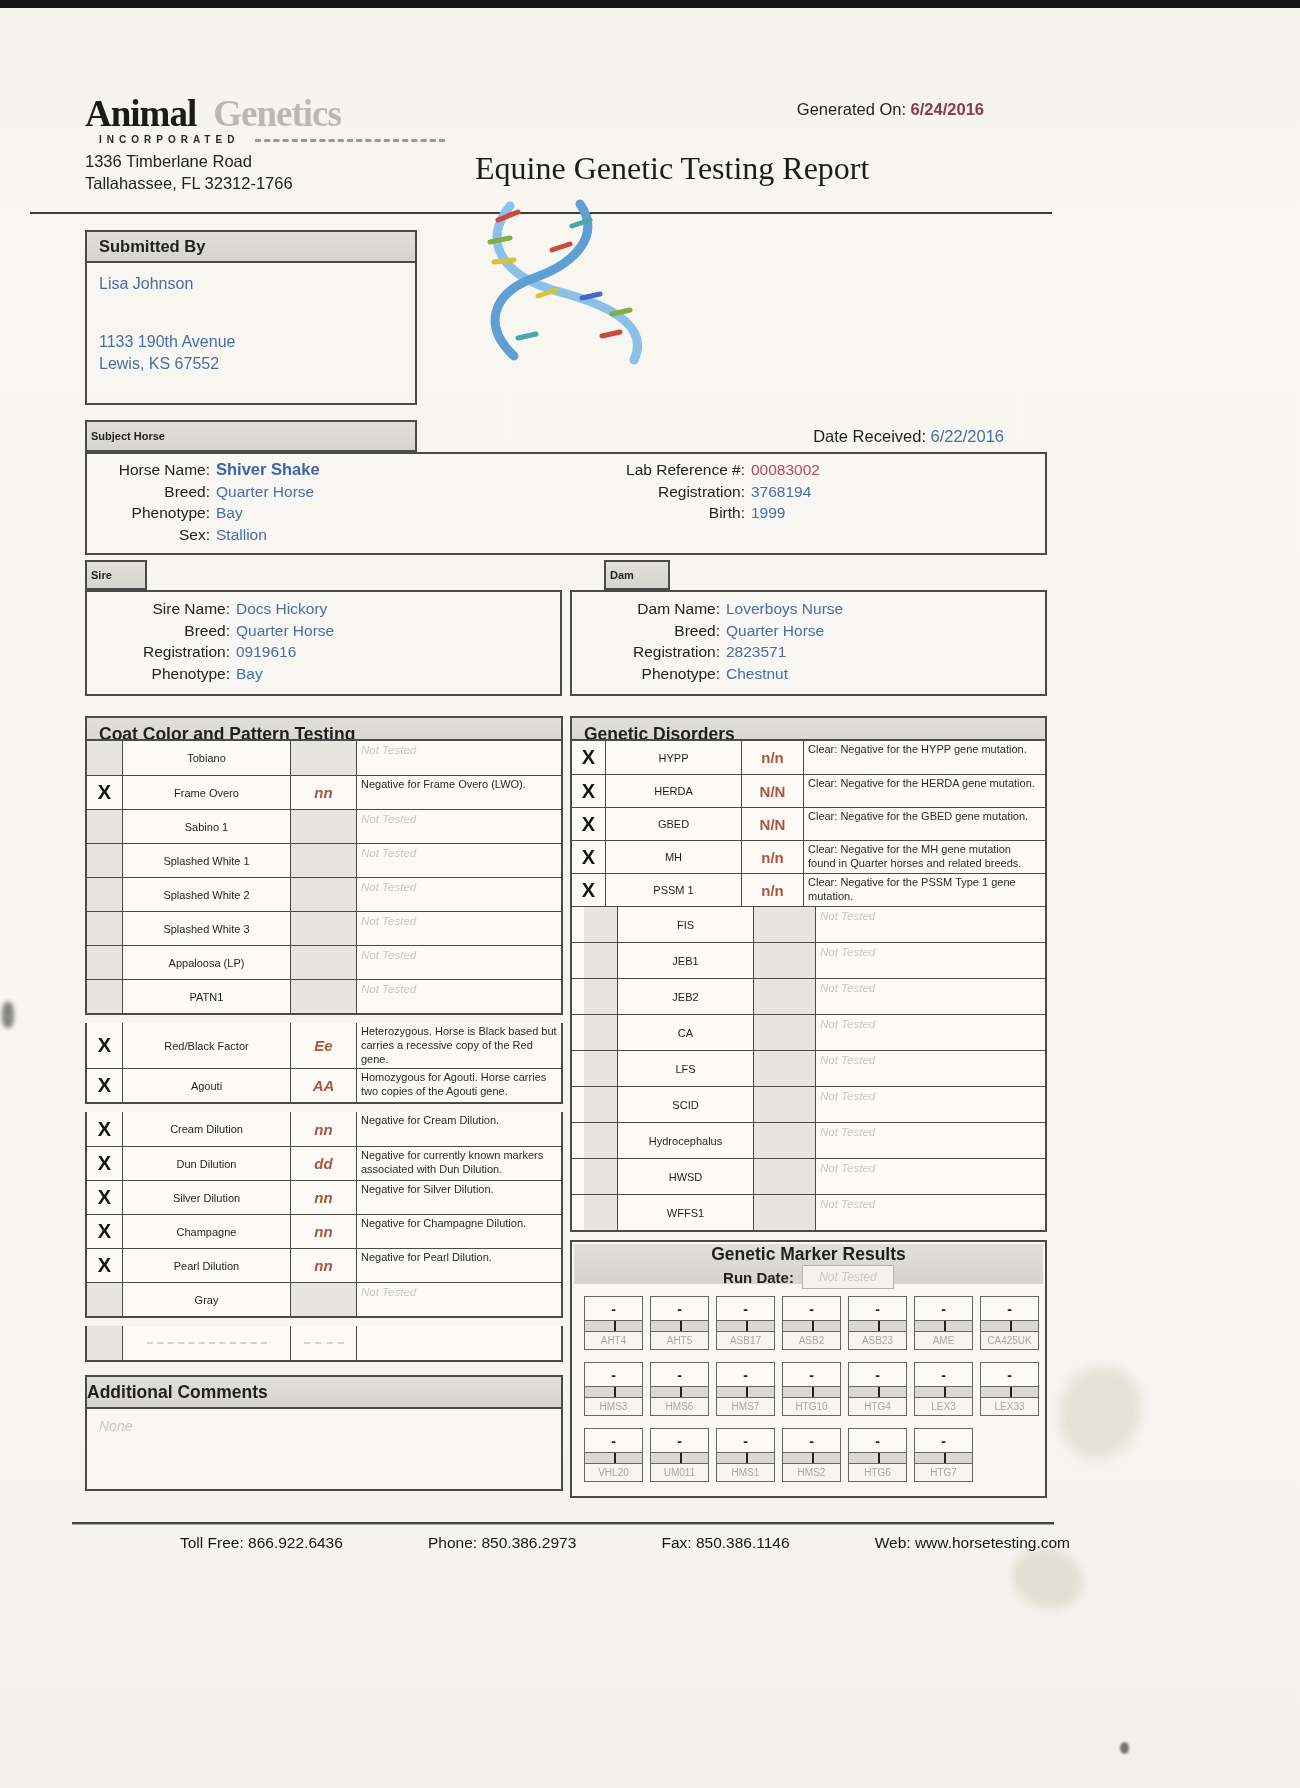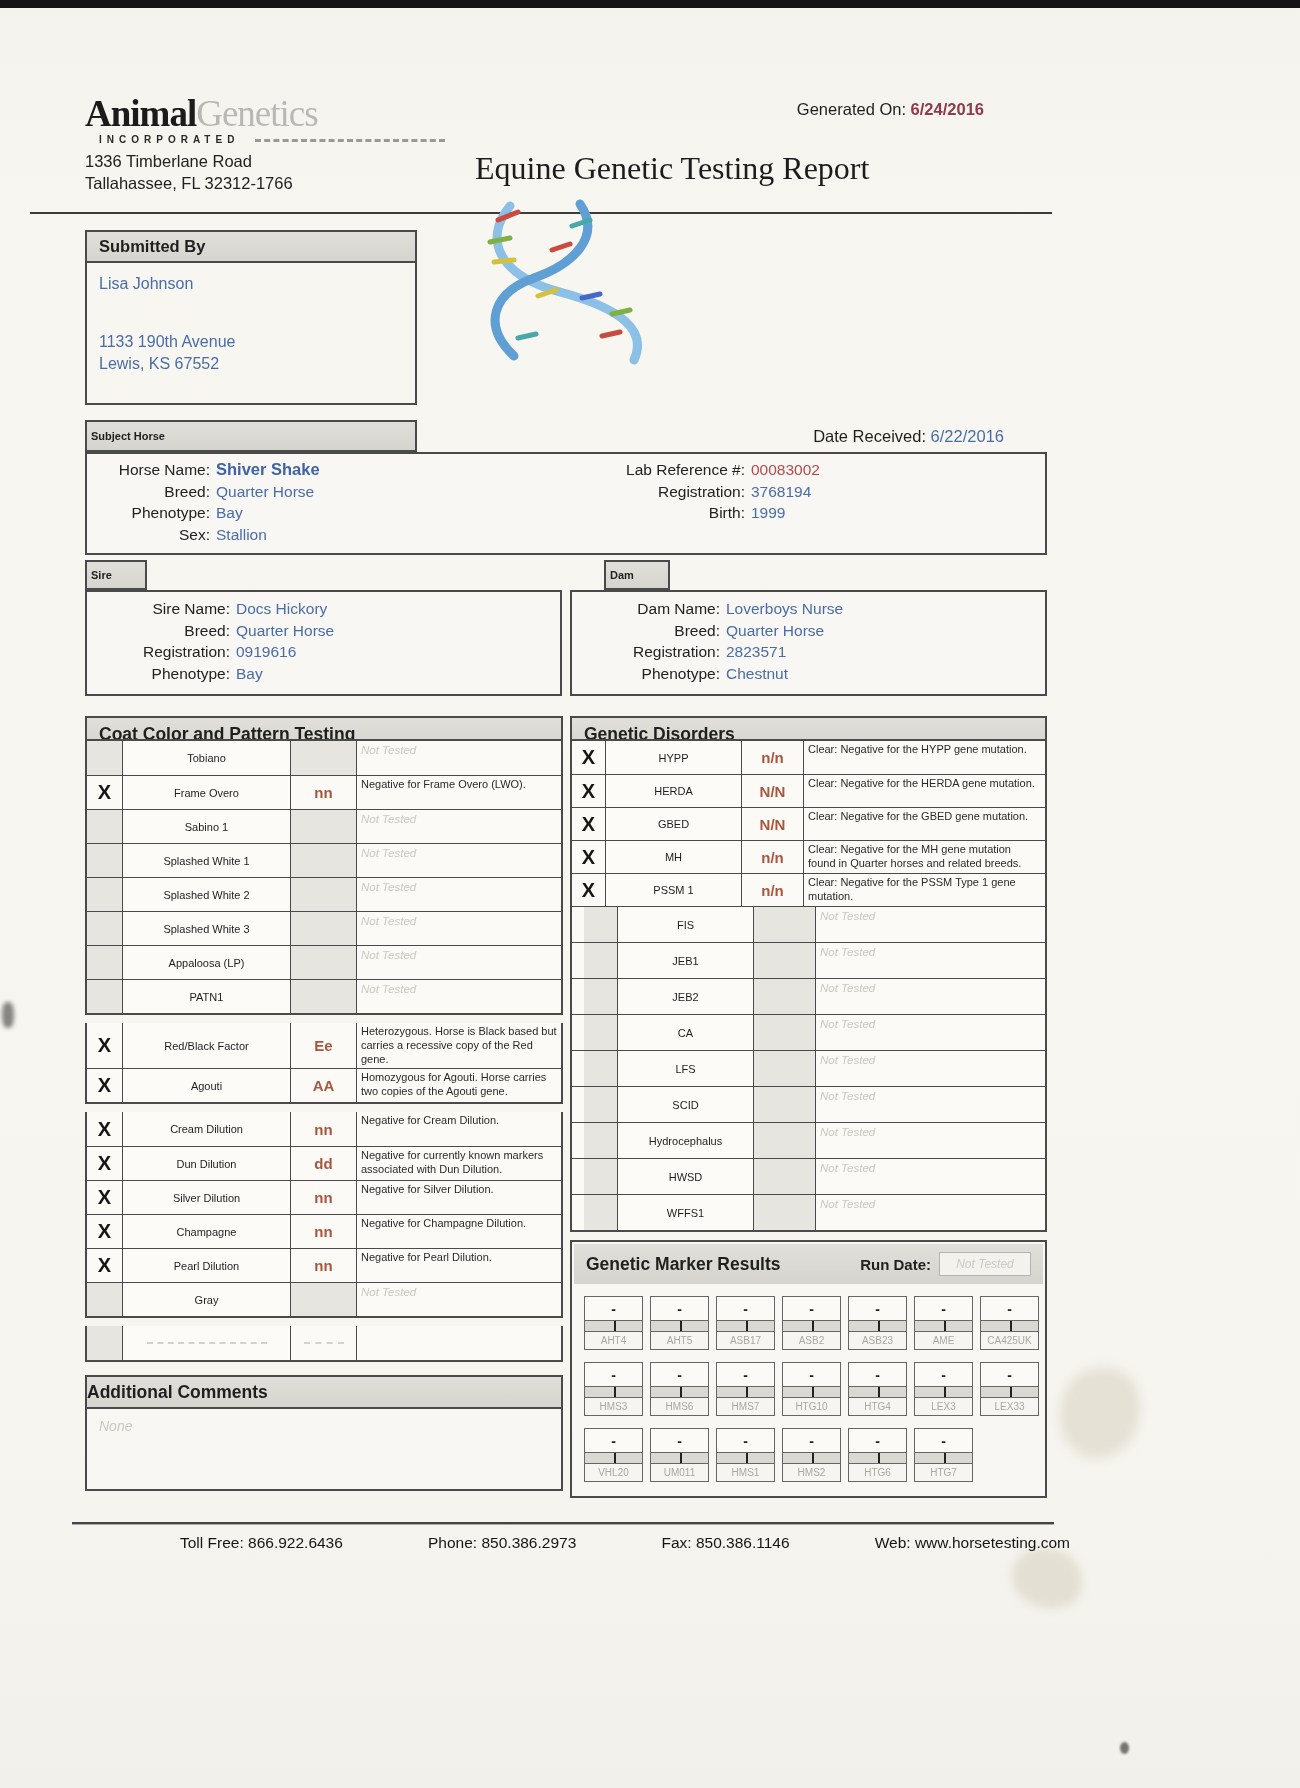--- a/index.html
+++ b/index.html
@@ -10,21 +10,21 @@
   
   .scan-top { position:absolute; left:0; top:0; width:100%; height:8px; background:#141414; }
   .scan-blob { position:absolute; left:2px; top:1002px; width:12px; height:26px; background:#6a6a66; border-radius:40%; filter:blur(2px); opacity:.8; }
   .scan-stain1 { position:absolute; left:1060px; top:1368px; width:80px; height:90px; background:rgba(186,174,140,.28); border-radius:50% 40% 55% 45%; filter:blur(6px); }
   .scan-stain2 { position:absolute; left:1012px; top:1548px; width:70px; height:60px; background:rgba(190,180,148,.30); border-radius:45% 55% 40% 55%; filter:blur(5px); }
   .scan-speck { position:absolute; left:1120px; top:1742px; width:9px; height:12px; background:#77756f; border-radius:50%; filter:blur(1px); }
 
   
   .logo { position:absolute; left:85px; top:92px; font-family:"Liberation Serif", serif; font-size:37px; font-weight:bold; letter-spacing:-1px; }
   .logo .lg1 { color:#1b1b1b; }
-  .logo .lg2 { color:#b9b8b4; font-weight:normal; }
+  .logo .lg2 { color:#b9b8b4; font-weight:bold;padding-left:17px; }
   .logo-sub { position:absolute; left:99px; top:134px; font-size:10px; letter-spacing:5px; color:#2a2a2a; font-weight:bold; white-space:nowrap; }
   .logo-dashes { position:absolute; left:255px; top:139px; width:190px; border-top:3px dashed #9a9993; }
   .addr { position:absolute; left:85px; font-size:16.5px; color:#222; }
   .addr1 { top:152px; } .addr2 { top:174px; }
   .generated { position:absolute; right:316px; top:100px; font-size:16.5px; white-space:nowrap; }
   .generated .gv { color:#8e3a48; font-weight:bold; }
   .report-title { position:absolute; left:475px; top:150px; font-family:"Liberation Serif", serif; font-size:32px; color:#1c1c1c; }
   .header-rule { position:absolute; left:30px; top:212px; width:1022px; border-top:2px solid #3c3c3c; }
 
   
@@ -73,39 +73,39 @@
   .tgroup { border:2px solid #4a4a4a; border-top:none; margin-bottom:8px; background:#fbfaf6; }
   .tgroup:first-child { border-top:2px solid #4a4a4a; }
   .dis-rows .tgroup { border-top:2px solid #4a4a4a; }
   .trow { display:flex; align-items:stretch; border-top:1px solid #4a4a4a; min-height:34px; }
   .trow:first-child { border-top:none; }
   .cell-check { flex:none; display:flex; align-items:center; justify-content:center;
                 font-weight:bold; font-size:20px; color:#161616; border-right:1px solid #4a4a4a; }
   .cell-name { flex:none; display:flex; align-items:center; justify-content:center; font-size:11px; color:#1e1e1e; border-right:1px solid #4a4a4a; background:#fcfbf8; text-align:center; }
   .cell-result { flex:none; display:flex; align-items:center; justify-content:center; font-size:15px; font-weight:bold; color:#a8563e; border-right:1px solid #4a4a4a; }
   .cell-comment { flex:1; font-size:11px; color:#2a2a2a; padding:2px 4px; line-height:1.25; }
-  .coat .cell-check { width:36px; } .coat .cell-name { width:168px; } .coat .cell-result { width:66px; }
+  .coat .cell-check { width:36px; } .coat .cell-name { width:168px; } .coat .cell-result { width:66px;font-style:italic; }
   .dis  .cell-check { width:34px; } .dis  .cell-name { width:136px; } .dis  .cell-result { width:62px; }
   .dis  .trow { min-height:33px; }
   .dis  .trow.nt-row { min-height:36px;padding-left:12px; }
   .nt-row .cell-check, .nt-row .cell-result { background:#e6e5e0; }
   .nt { font-style:italic; color:#c9c8c2; font-size:11.5px; }
   .ph-row .cell-check { background:#e6e5e0; }
   .dash { display:inline-block; width:120px; border-top:2px dashed #d2d1cb; }
   .dash.short { width:40px; }
 
   
   .addcom { position:absolute; left:85px; top:1375px; width:478px; }
   .addcom .graybar { height:34px; padding-left:0; font-size:17.5px; }
   .addcom .body { border:2px solid #4a4a4a; border-top:none; height:82px; padding:8px 12px; background:#f8f7f3; }
   .addcom .none { font-style:italic; color:#c9c8c2; font-size:14px; }
 
   
   .markers { position:absolute; left:570px; top:1240px; width:477px; height:258px; border:2px solid #4a4a4a; background:#f8f7f3; }
-  .markers .graybar { height:40px; margin:2px; padding:12px 12px; font-size:17.5px; justify-content:space-between; border:none; }
+  .markers .graybar { height:40px; margin:2px; padding:0 12px; font-size:17.5px; justify-content:space-between; border:none;flex-direction:column; }
   .mk-title { font-weight:bold; }
   .mk-run { display:flex; align-items:center; font-weight:bold; font-size:15px; gap:8px; }
   .mk-runbox { width:92px; height:24px; background:#f3f2ee; border:1px solid #b5b4ae; display:flex; align-items:center; justify-content:center; font-weight:normal; font-style:italic; color:#cbcac4; font-size:12px; }
   .marker-rows { padding:10px 0 0 12px; }
   .marker-row { display:flex; gap:7px; margin-bottom:12px; }
   .marker-box { width:59px; border:1px solid #666; background:#fbfaf7; }
   .m-val { height:23px; display:flex; align-items:center; justify-content:center; font-weight:bold; font-size:14px; color:#222; }
   .m-mid { height:12px; background:#d9d8d3; border-top:1px solid #666; border-bottom:1px solid #666; position:relative; }
   .m-mid::after { content:""; position:absolute; left:50%; top:0; width:2px; height:100%; background:#222; }
   .m-name { height:17px; display:flex; align-items:center; justify-content:center; font-size:10px; color:#a9a8a2; background:#f6f5f1; }

